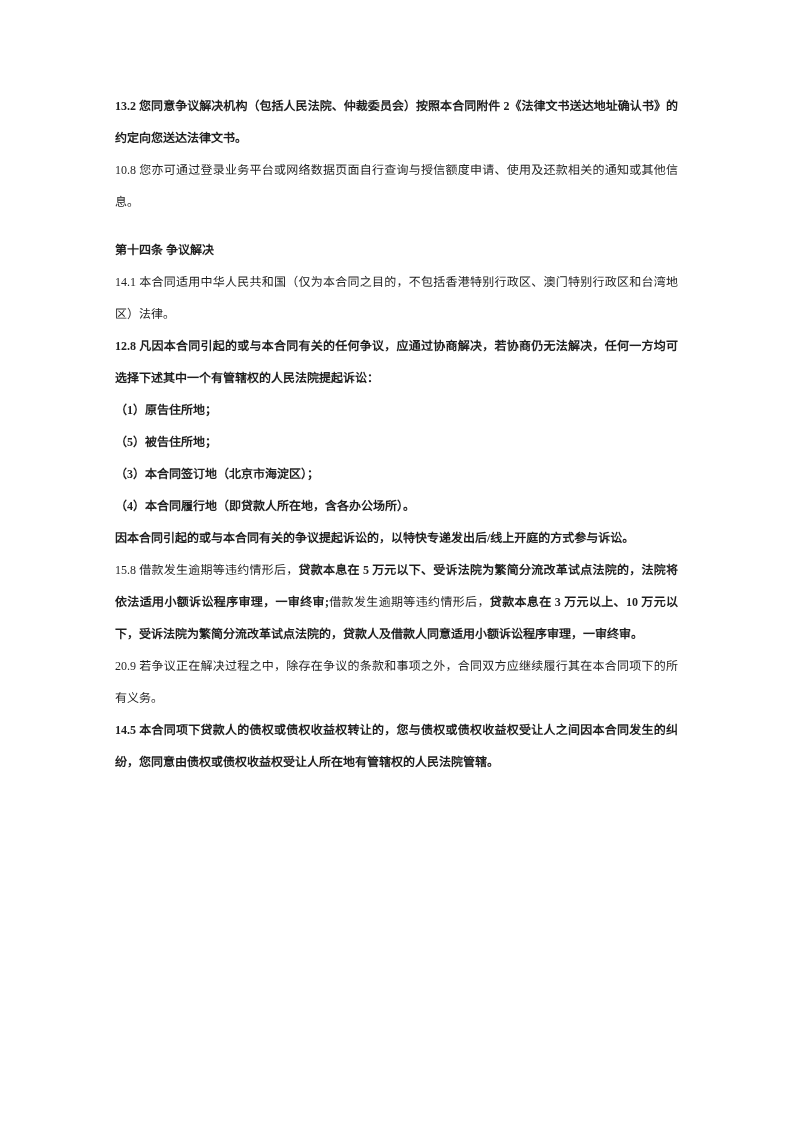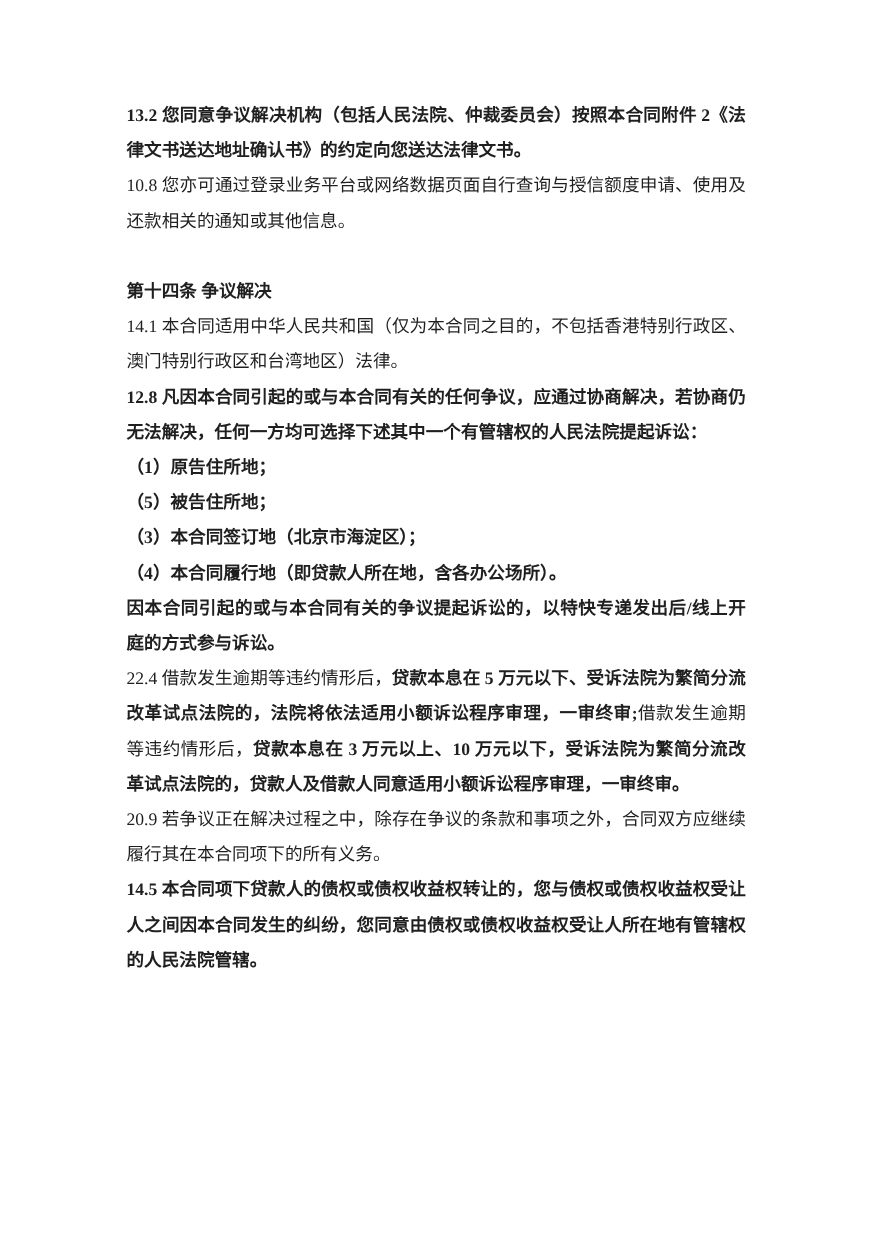--- a/index.html
+++ b/index.html
@@ -17,31 +17,31 @@
     color: #1f1f1f;
   }
   .content {
     position: absolute;
     top: 90px;
     left: 115px;
     width: 563px;
   }
   .para {
     margin: 0;
-    font-size: 16px;
+    font-size: 12px;
     line-height: 32px;
     text-align: justify;
     text-justify: inter-ideograph;
     word-break: break-all;
     font-weight: normal;
   }
   .bold { font-weight: bold; }
   .regular { font-weight: normal; }
   .section-heading {
-    margin-top: 32px;
+    margin-top: 16px;
     font-weight: bold;
   }
 </style>
 </head>
 <body>
 
 <div class="page">
   <div class="content">
 
     <p class="para bold">13.2 您同意争议解决机构（包括人民法院、仲裁委员会）按照本合同附件 2《法律文书送达地址确认书》的约定向您送达法律文书。</p>
@@ -58,20 +58,20 @@
     <p class="para bold">（1）原告住所地；</p>
 
     <p class="para bold">（5）被告住所地；</p>
 
     <p class="para bold">（3）本合同签订地（北京市海淀区）；</p>
 
     <p class="para bold">（4）本合同履行地（即贷款人所在地，含各办公场所）。</p>
 
     <p class="para bold">因本合同引起的或与本合同有关的争议提起诉讼的，以特快专递发出后/线上开庭的方式参与诉讼。</p>
 
-    <p class="para"><span class="regular">22.4 借款发生逾期等违约情形后，</span><span class="bold">贷款本息在 5 万元以下、受诉法院为繁简分流改革试点法院的，法院将依法适用小额诉讼程序审理，一审终审;</span><span class="regular">借款发生逾期等违约情形后，</span><span class="bold">贷款本息在 3 万元以上、10 万元以下，受诉法院为繁简分流改革试点法院的，贷款人及借款人同意适用小额诉讼程序审理，一审终审。</span></p>
+    <p class="para"><span class="regular">15.8 借款发生逾期等违约情形后，</span><span class="bold">贷款本息在 5 万元以下、受诉法院为繁简分流改革试点法院的，法院将依法适用小额诉讼程序审理，一审终审;</span><span class="regular">借款发生逾期等违约情形后，</span><span class="bold">贷款本息在 3 万元以上、10 万元以下，受诉法院为繁简分流改革试点法院的，贷款人及借款人同意适用小额诉讼程序审理，一审终审。</span></p>
 
     <p class="para regular">20.9 若争议正在解决过程之中，除存在争议的条款和事项之外，合同双方应继续履行其在本合同项下的所有义务。</p>
 
     <p class="para bold">14.5 本合同项下贷款人的债权或债权收益权转让的，您与债权或债权收益权受让人之间因本合同发生的纠纷，您同意由债权或债权收益权受让人所在地有管辖权的人民法院管辖。</p>
 
   </div>
 </div>
 
 </body></html>

